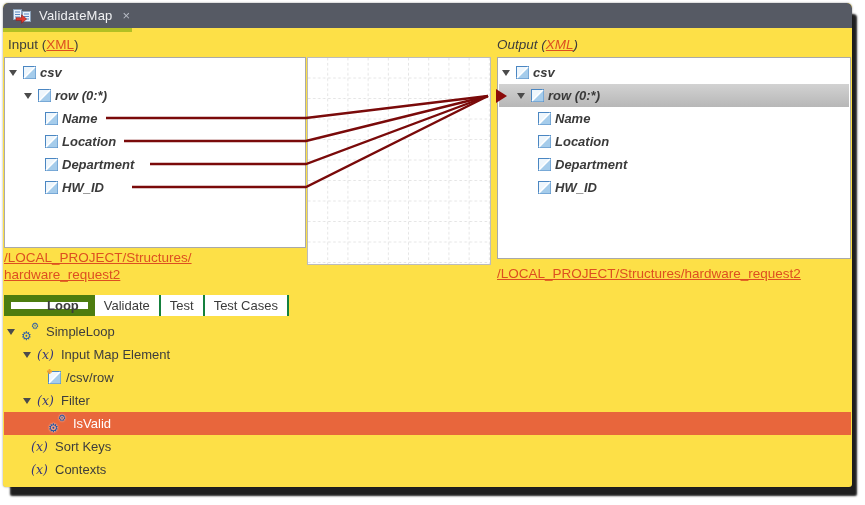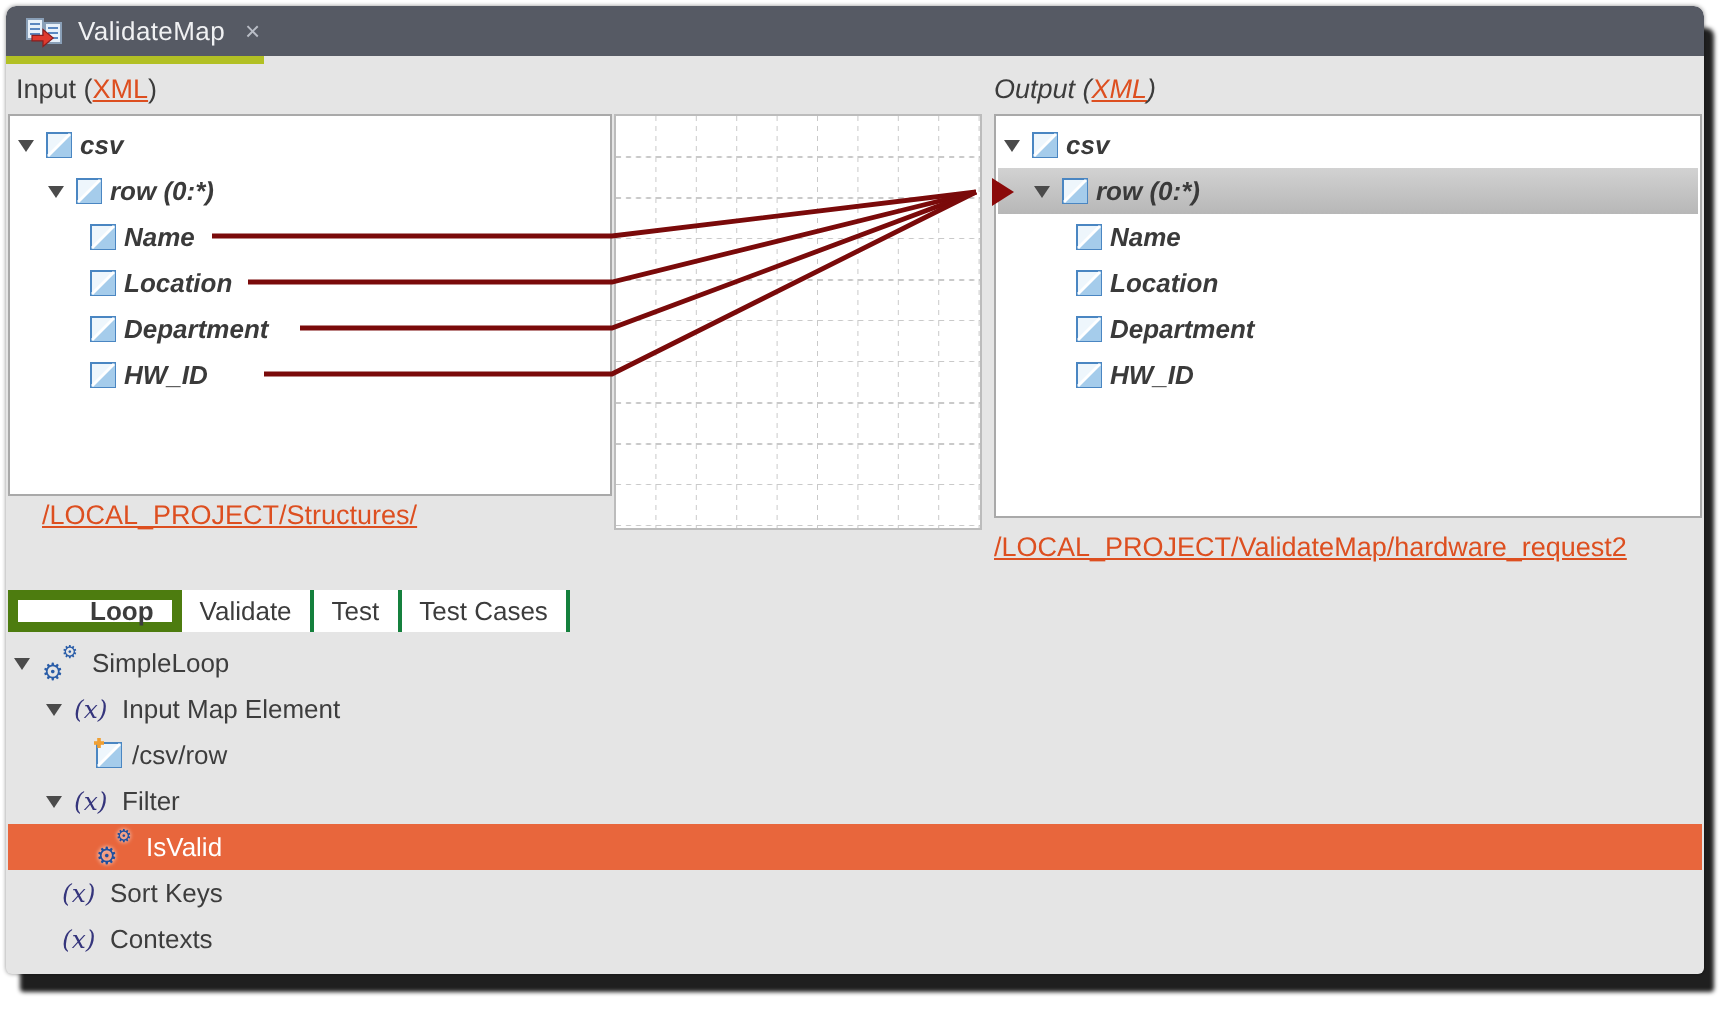--- a/index.html
+++ b/index.html
@@ -3,21 +3,21 @@
 <meta charset="utf-8">
 <style>
   html,body{margin:0;padding:0;}
   body{
     width:865px;height:505px;position:relative;overflow:hidden;
     background:#ffffff;
     font-family:"Liberation Sans",sans-serif;
   }
   .window{
     position:absolute;left:3px;top:3px;width:849px;height:484px;
-    background:#e5e5e5;
+    background:#fde047;
     border-radius:5px 5px 3px 3px;
     box-shadow:6px 10px 2px -1px rgba(0,0,0,0.88), 0 0 2px rgba(0,0,0,0.45);
     overflow:hidden;
   }
   
   .tabbar{position:absolute;left:0;top:0;right:0;height:25px;background:#565a64;border-radius:5px 5px 0 0;}
   .edtab{display:flex;align-items:center;height:25px;padding:0 10px;width:fit-content;cursor:default;}
   .edtab-title{color:#f0f1f3;font-size:13px;margin-left:8px;letter-spacing:.2px;}
   .edtab-close{color:#b9bdc6;font-size:13px;margin-left:10px;cursor:pointer;}
   .tab-underline{position:absolute;left:0;top:25px;width:129px;height:4px;background:#b2c024;}
@@ -39,21 +39,21 @@
   .tlabel{font-weight:bold;font-style:italic;color:#3a3a3a;font-size:13px;margin-left:4px;}
   .tri{width:14px;flex-shrink:0;display:inline-flex;}
   .tri::before{content:"";width:0;height:0;border-left:4.5px solid transparent;border-right:4.5px solid transparent;border-top:6px solid #4b4b4b;}
   .eicon{width:13px;height:13px;flex-shrink:0;display:inline-block;}
   .trow.hl{background:linear-gradient(#d2d2d2,#b7b7b7);position:relative;}
   
   .maplines{position:absolute;left:0;top:54px;pointer-events:none;z-index:6;}
   
   .btabs{position:absolute;left:1px;top:292px;height:21px;display:flex;align-items:stretch;font-size:13px;color:#3c3c3c;}
   .btab{display:flex;align-items:center;padding:0 9px;border-right:2px solid #15803d;cursor:pointer;background:#fff;}
-  .btab.active{font-weight:bold;border:5px solid #4d7c0f;padding-left:36px;}
+  .btab.active{font-weight:bold;border:7px solid #4d7c0f;padding-left:36px;}
   
   .ltree{position:absolute;left:1px;right:1px;top:317px;}
   .brow{height:23px;display:flex;align-items:center;font-size:13px;color:#3d3d3d;white-space:nowrap;cursor:default;}
   .brow.b0{padding-left:3px;}
   .brow.b1{padding-left:19px;}
   .brow.b1n{padding-left:27px;}
   .brow.b2{padding-left:44px;}
   .brow.sel{background:#e8663c;color:#ffffff;}
   .blabel{margin-left:5px;}
   .fx{font-family:"DejaVu Serif",serif;font-style:italic;color:#35357c;font-size:12.5px;width:19px;flex-shrink:0;display:inline-block;text-align:left;}
@@ -213,24 +213,25 @@
   <svg class="maplines" width="512" height="212" viewBox="0 0 512 212">
     <g fill="none" stroke="#7a0a0a" stroke-width="2.4">
       <polyline points="103,61 303,61 485,39"></polyline>
       <polyline points="121,84 303,84 485,39"></polyline>
       <polyline points="147,107 303,107 485,39"></polyline>
       <polyline points="129,130 303,130 485,39"></polyline>
     </g>
     <polygon points="493,32 504,39 493,46" fill="#8b0a0a"></polygon>
   </svg>
 
-  <div style="position:absolute;left:18px;top:246px;">
+  <div style="position:absolute;left:1px;top:246px;">
     <a class="pathlink">/LOCAL_PROJECT/Structures/</a>
-  </div>
-  <a class="pathlink" style="position:absolute;left:494px;top:262px;">/LOCAL_PROJECT/ValidateMap/hardware_request2</a>
+    <a class="pathlink">hardware_request2</a>
+  </div>
+  <a class="pathlink" style="position:absolute;left:494px;top:262px;">/LOCAL_PROJECT/Structures/hardware_request2</a>
 
   <div class="btabs">
     <div class="btab active">Loop</div>
     <div class="btab">Validate</div>
     <div class="btab">Test</div>
     <div class="btab">Test Cases</div>
   </div>
 
   <div class="ltree">
     <div class="brow b0">

